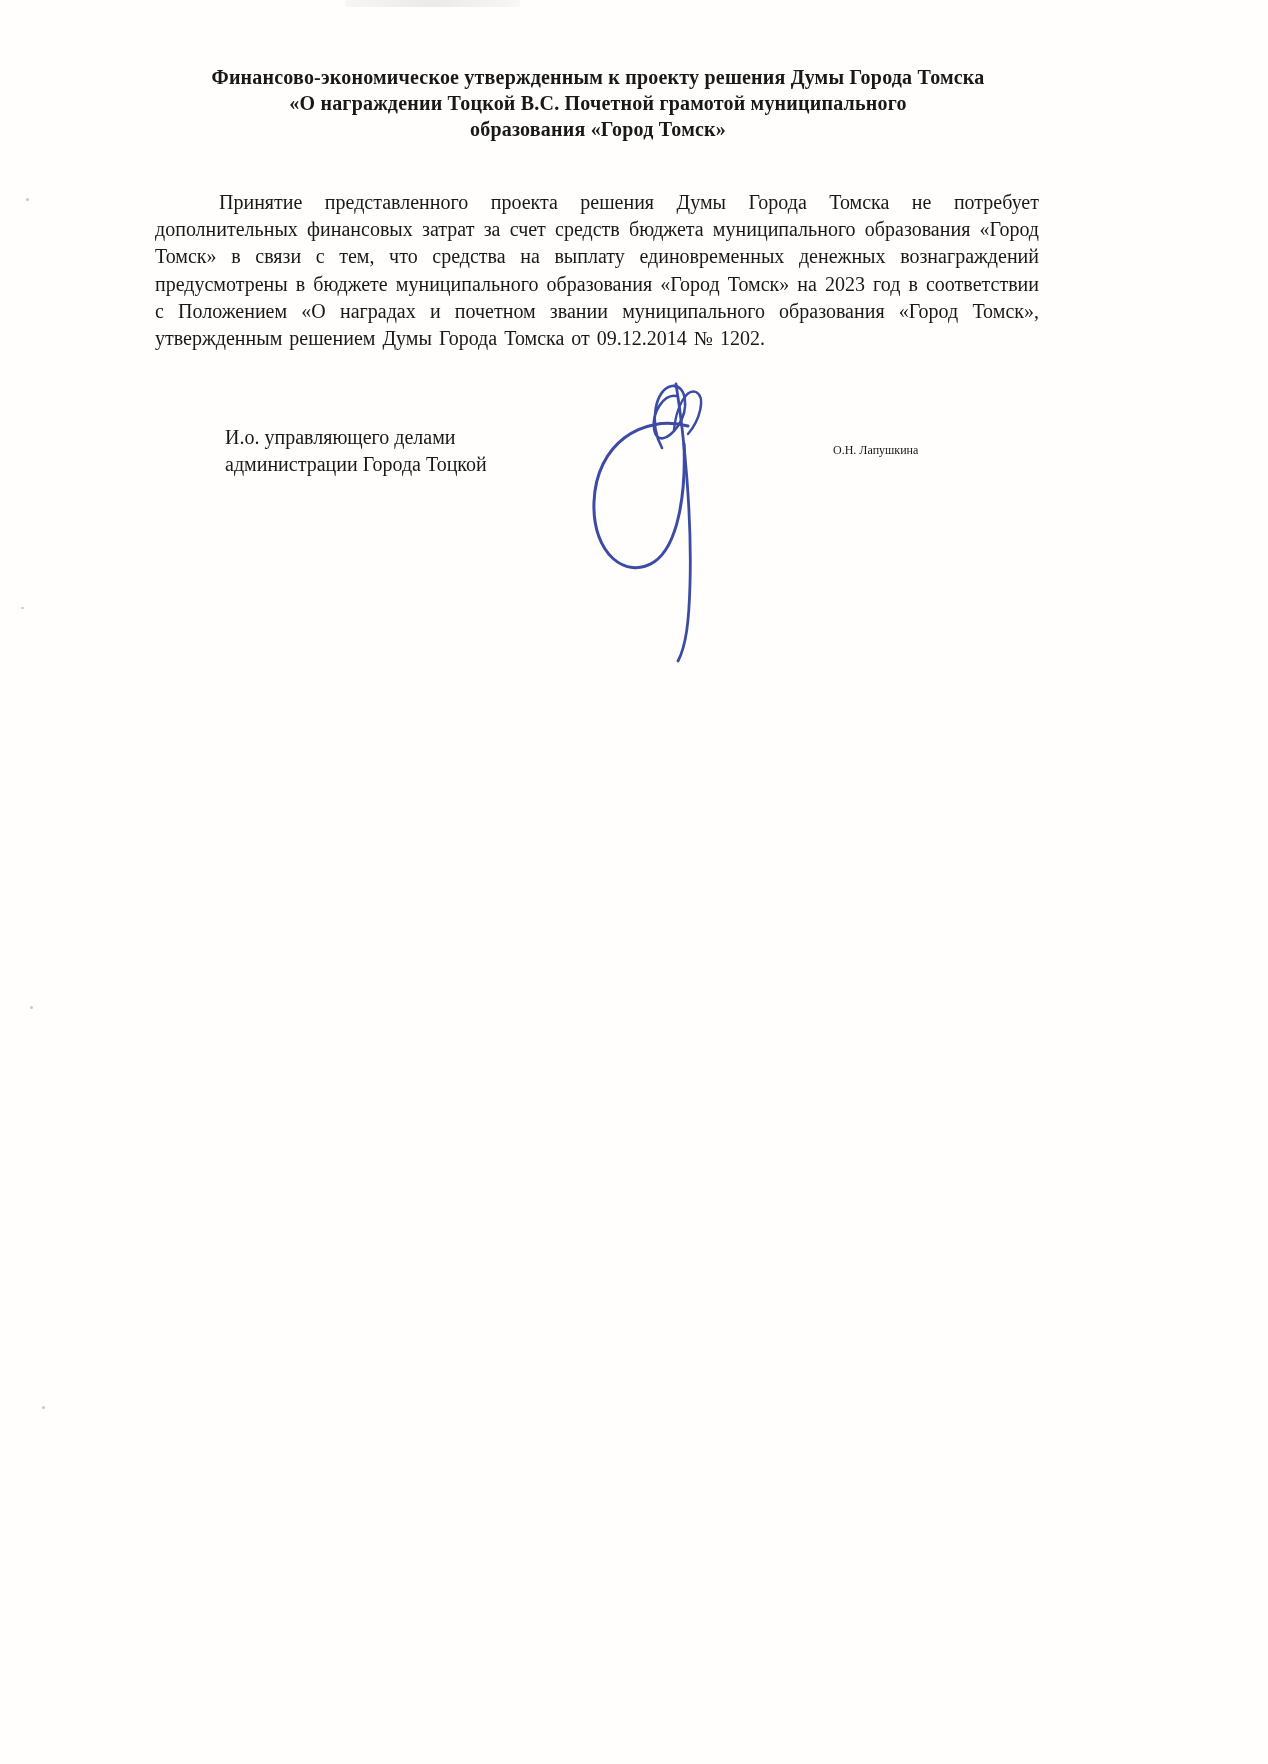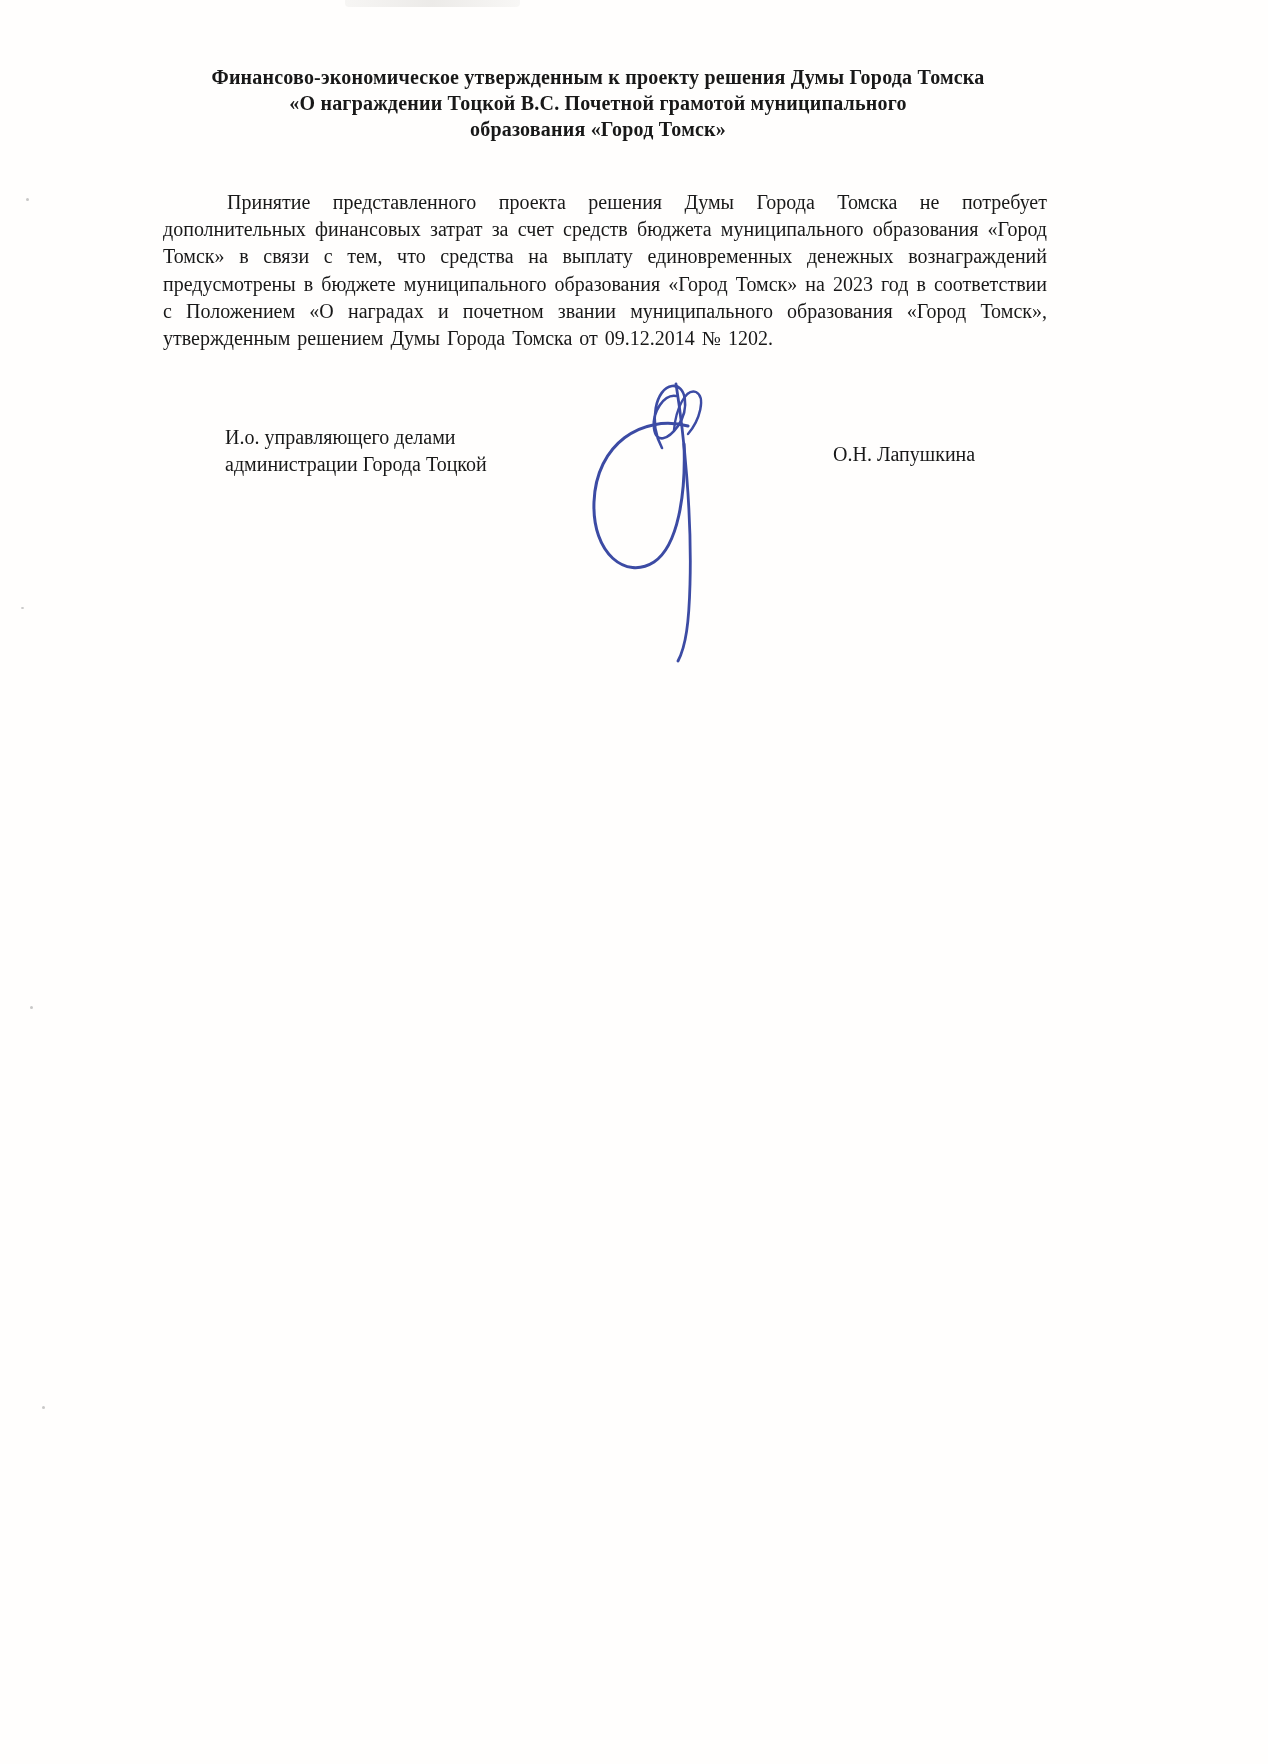--- a/index.html
+++ b/index.html
@@ -28,41 +28,41 @@
     text-align: center;
     font-weight: bold;
     font-size: 20px;
     line-height: 26px;
     letter-spacing: 0.2px;
   }
   .doc-title .t-line { display: block; }
   .body-text {
     position: absolute;
     top: 169px;
-    left: 163px;
+    left: 155px;
     width: 884px;
     font-size: 20px;
     line-height: 27.2px;
     text-align: justify;
     text-indent: 64px;
     word-spacing: 2px;
   }
   .sig-title {
     position: absolute;
     top: 424px;
     left: 225px;
     font-size: 20px;
     line-height: 27px;
   }
   .sig-title span { display: block; font-family: Liberation Serif, serif; }
   .sig-name {
     position: absolute;
     top: 443px;
     left: 833px;
-    font-size: 20px;
+    font-size: 12px;
     white-space: nowrap;
   }
   .signature-wrap {
     position: absolute;
     top: 374px;
     left: 578px;
     width: 150px;
     height: 300px;
   }
   .speck {

